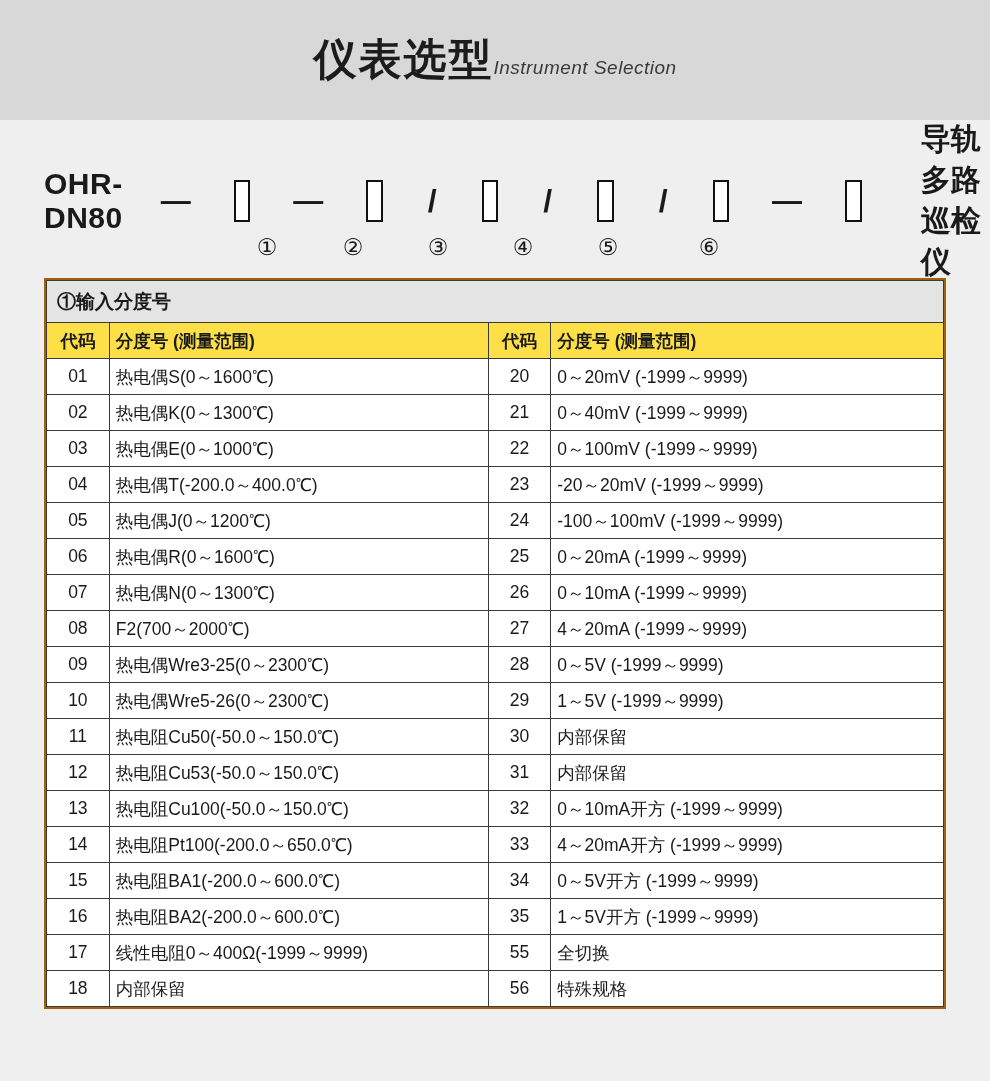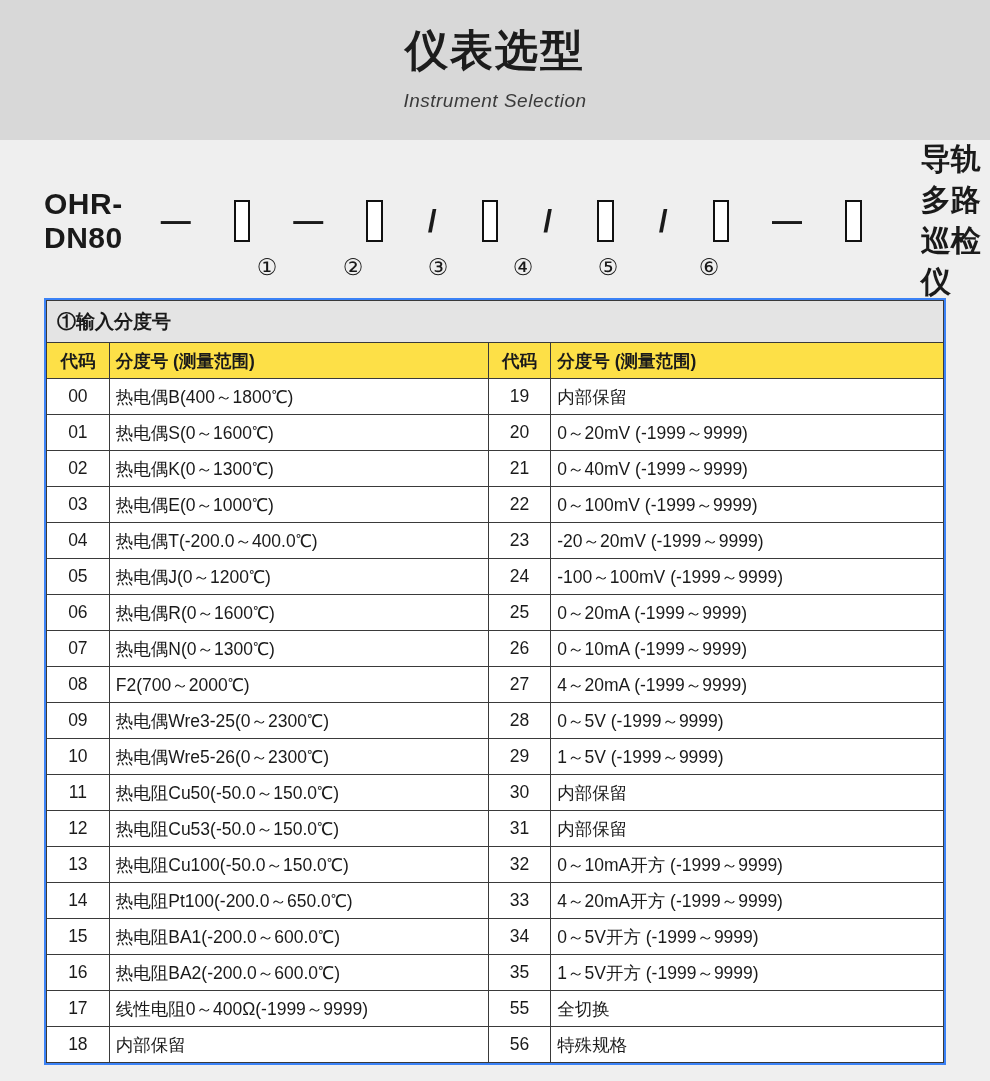--- a/index.html
+++ b/index.html
@@ -10,24 +10,24 @@
   body {
     width: 990px;
     height: 1081px;
     overflow: hidden;
     font-family: "Liberation Sans", sans-serif;
     color: #1a1a1a;
   }
 
   
   .banner {
-    height: 140px;
+    height: 120px;
     background: #d8d8d8;
     display: flex;
-    flex-direction: column;
+    flex-direction: row;
     align-items: center;
     justify-content: center;
   }
   .banner-title {
     font-size: 43px;
     font-weight: bold;
     letter-spacing: 2px;
     color: #1c1c1c;
     line-height: 1.05;
   }
@@ -87,21 +87,21 @@
     align-items: center;
   }
   .circ {
     font-size: 23px;
     text-align: center;
   }
 
   
   .table-wrap {
     margin: 16px 44px 0 44px;
-    border: 2px solid #3b82f6;
+    border: 2px solid #a16207;
     background: #fff;
   }
   .tbl {
     width: 100%;
     border-collapse: collapse;
     font-size: 17.5px;
   }
   .tbl td {
     border: 1px solid #3a3a3a;
     padding: 3px 6px;
@@ -177,26 +177,20 @@
       <tr>
         <td class="section-head" colspan="4">①输入分度号</td>
       </tr>
       <tr>
         <td class="col-head c-code">代码</td>
         <td class="col-head c-desc">分度号 (测量范围)</td>
         <td class="col-head c-code2">代码</td>
         <td class="col-head c-desc2">分度号 (测量范围)</td>
       </tr>
       <tr>
-        <td class="c-code">00</td>
-        <td class="c-desc">热电偶B(400～1800℃)</td>
-        <td class="c-code2">19</td>
-        <td class="c-desc2">内部保留</td>
-      </tr>
-      <tr>
         <td class="c-code">01</td>
         <td class="c-desc">热电偶S(0～1600℃)</td>
         <td class="c-code2">20</td>
         <td class="c-desc2">0～20mV (-1999～9999)</td>
       </tr>
       <tr>
         <td class="c-code">02</td>
         <td class="c-desc">热电偶K(0～1300℃)</td>
         <td class="c-code2">21</td>
         <td class="c-desc2">0～40mV (-1999～9999)</td>

